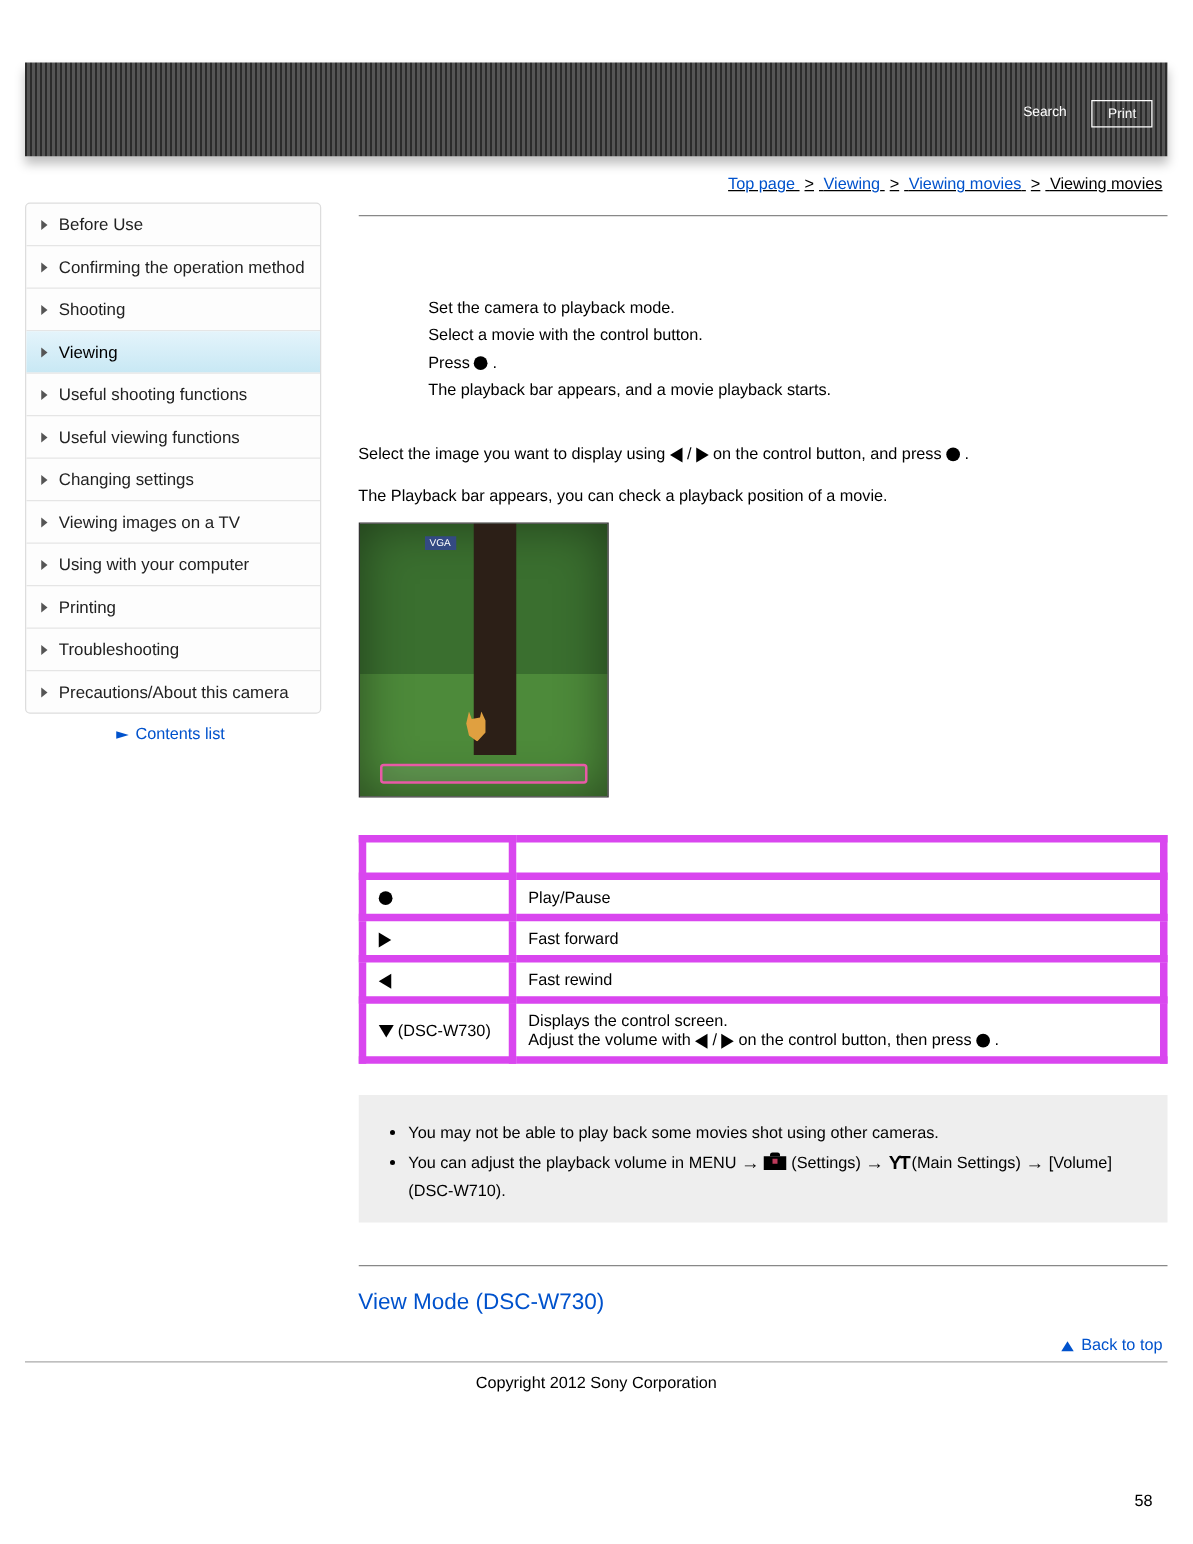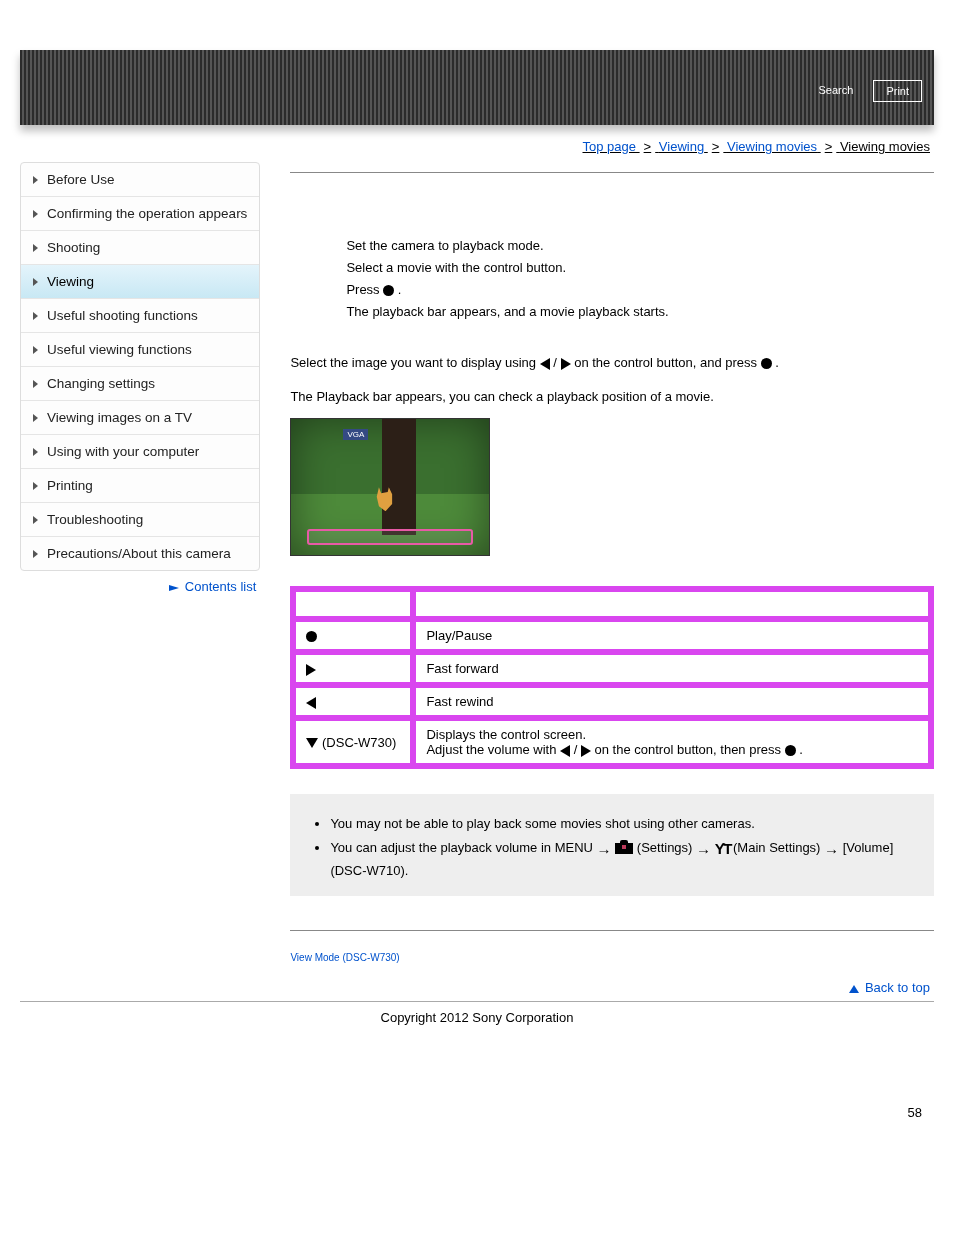--- a/index.html
+++ b/index.html
@@ -76,21 +76,21 @@
     border-style: solid;
     border-width: 4px 0 4px 5px;
     border-color: transparent transparent transparent #555;
   }
   .side-item.active {
     background: linear-gradient(#e4f4fb,#c8e8f4);
     color: #000;
   }
   .side-item:last-of-type { border-bottom: none; }
   .contents-list {
-    text-align: right;
+    text-align: center;
     margin: 8px 4px 0 0;
     font-size: 13px;
   }
   .contents-list a { color: #0052cc; text-decoration: none; }
   .arrow-blue {
     display: inline-block;
     width: 0; height: 0;
     border-style: solid;
     border-width: 3px 0 3px 10px;
     border-color: transparent transparent transparent #0052cc;
@@ -107,21 +107,21 @@
     line-height: 1.7;
     margin-bottom: 28px;
     margin-top: 24px;
   }
   .para {
     line-height: 1.8;
     margin-bottom: 10px;
   }
   .movie-thumb {
     width: 200px;
-    height: 138px;
+    height: 220px;
     border: 1px solid #333;
     background: linear-gradient(#3a6f2f 0 55%, #4d8a3a 55% 100%);
     position: relative;
     margin: 8px 0 30px 0;
     box-shadow: inset 0 0 40px rgba(0,0,0,0.45);
   }
   .movie-thumb .badge {
     position: absolute; top:10px; left:52px;
     background:#344a83; color:#fff; font-size:8px; padding:1px 4px;
   }
@@ -161,21 +161,21 @@
   .icon-case::before{content:"";position:absolute;top:-3px;left:5px;width:8px;height:3px;background:#000;border-radius:2px 2px 0 0;}
   .icon-case::after{content:"";position:absolute;top:2px;left:7px;width:4px;height:4px;background:#bd3a5b;}
   .icon-tools{display:inline-block;font-weight:900;font-size:15px;line-height:1;vertical-align:middle;letter-spacing:-3px;}
   .notes {
     background: #eee;
     padding: 12px 18px 14px 18px;
     margin-bottom: 34px;
   }
   .notes ul { margin: 6px 0 0 0; padding-left: 22px; line-height:1.8; }
   hr.sep2 { border:none; border-top:1px solid #888; margin: 30px 0 18px 0; }
-  .related-link { color:#0052cc; text-decoration:none; font-size:10px;text-align:right; }
+  .related-link { color:#0052cc; text-decoration:none; font-size:18px;text-align:right; }
   .backtop { text-align:right; margin: 16px 4px 2px 0; }
   .tri-up-blue { display:inline-block;width:0;height:0;border-style:solid;border-width:0 5px 8px 5px;border-color:transparent transparent #0052cc transparent;vertical-align:middle;margin-right:2px;}
   .copyline { border-top:1px solid #aaa; margin: 4px 20px 0 20px; text-align:center; padding-top:8px; font-size:13px; }
   .pageno { text-align:right; padding: 80px 32px 0 0; font-size:13px; }
 </style>
 </head>
 <body>
 
 <div class="page">
 
@@ -194,21 +194,21 @@
     <a href="#" class="bc-link">Viewing movies</a>
     <span class="bc-sep">&gt;</span>
     <span class="bc-current">Viewing movies</span>
   </div>
 
   <div class="content-wrap">
 
     <div>
       <div class="sidebar">
         <div class="side-item"><span>Before Use</span></div>
-        <div class="side-item"><span>Confirming the operation appears</span></div>
+        <div class="side-item"><span>Confirming the operation method</span></div>
         <div class="side-item"><span>Shooting</span></div>
         <div class="side-item active"><span>Viewing</span></div>
         <div class="side-item"><span>Useful shooting functions</span></div>
         <div class="side-item"><span>Useful viewing functions</span></div>
         <div class="side-item"><span>Changing settings</span></div>
         <div class="side-item"><span>Viewing images on a TV</span></div>
         <div class="side-item"><span>Using with your computer</span></div>
         <div class="side-item"><span>Printing</span></div>
         <div class="side-item"><span>Troubleshooting</span></div>
         <div class="side-item"><span>Precautions/About this camera</span></div>

